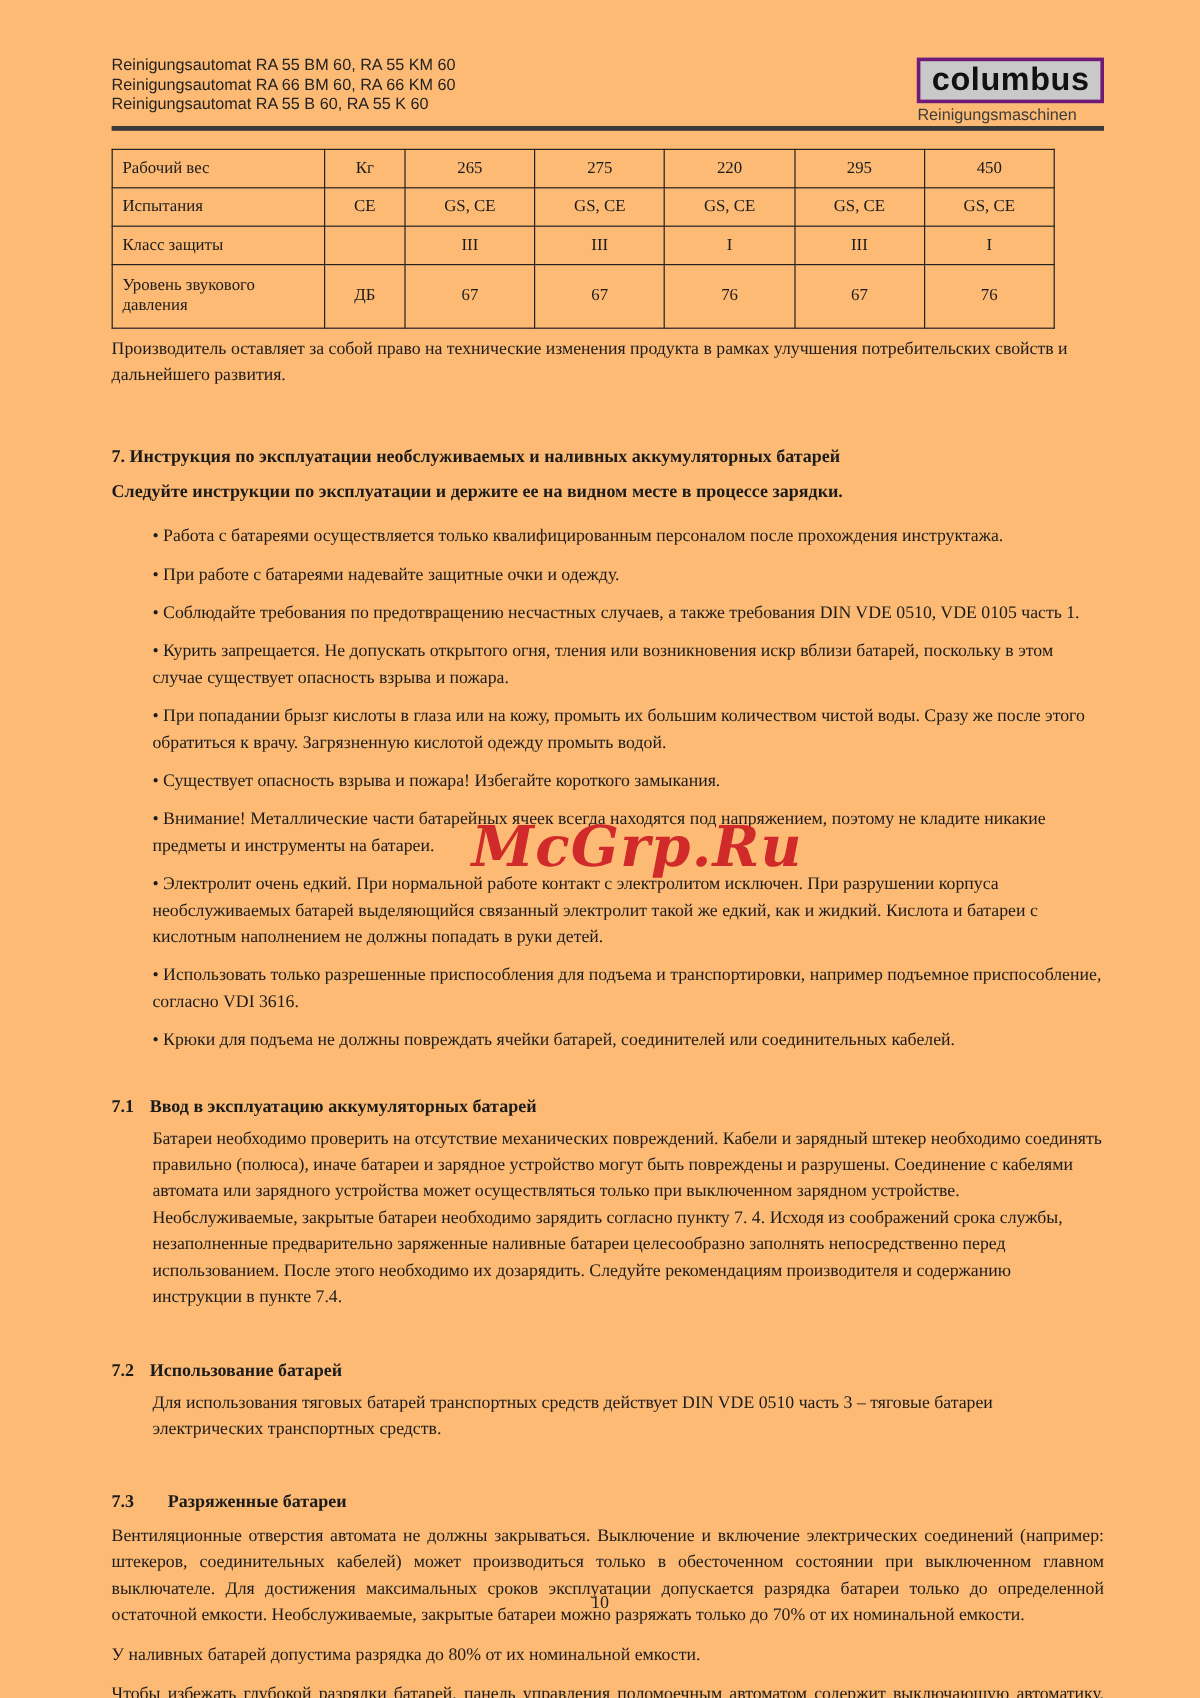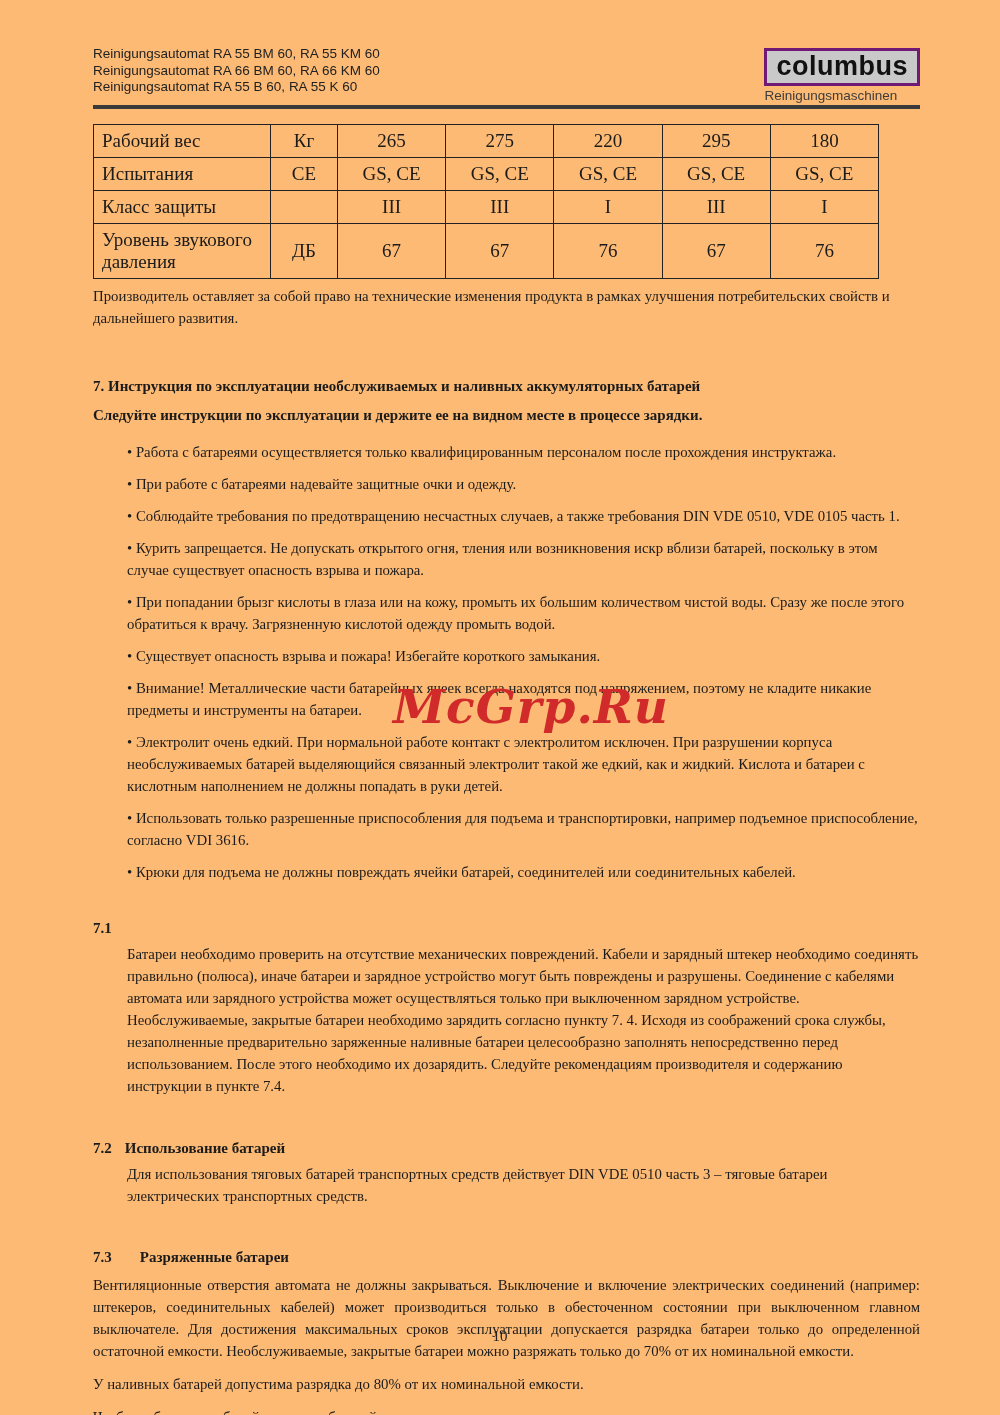--- a/index.html
+++ b/index.html
@@ -46,21 +46,21 @@
     height: 4px;
     background: #3a3a3a;
     margin-top: 2px;
   }
 
   
   table.specs {
     border-collapse: collapse;
     margin-top: 15px;
     width: 786px;
-    font-size: 19px;
+    font-size: 14px;
   }
   table.specs td {
     border: 1px solid #222;
     padding: 5px 8px;
     text-align: center;
     vertical-align: middle;
     height: 21px;
   }
   table.specs td.label { text-align: left; width: 160px; }
   table.specs td.unit  { width: 50px; }
@@ -150,21 +150,21 @@
 
   <table class="specs">
     <tbody>
         <tr>
       <td class="label">Рабочий вес</td>
       <td class="unit">Кг</td>
       <td>265</td>
       <td>275</td>
       <td>220</td>
       <td>295</td>
-      <td>180</td>
+      <td>450</td>
     </tr>
     <tr>
       <td class="label">Испытания</td>
       <td class="unit">CE</td>
       <td>GS, CE</td>
       <td>GS, CE</td>
       <td>GS, CE</td>
       <td>GS, CE</td>
       <td>GS, CE</td>
     </tr>
@@ -202,20 +202,21 @@
     <div class="bullet">При попадании брызг кислоты в глаза или на кожу, промыть их большим количеством чистой воды. Сразу же после этого обратиться к врачу. Загрязненную кислотой одежду промыть водой.</div>
     <div class="bullet">Существует опасность взрыва и пожара! Избегайте короткого замыкания.</div>
     <div class="bullet">Внимание! Металлические части батарейных ячеек всегда находятся под напряжением, поэтому не кладите никакие предметы и инструменты на батареи.</div>
     <div class="bullet">Электролит очень едкий. При нормальной работе контакт с электролитом исключен. При разрушении корпуса необслуживаемых батарей выделяющийся связанный электролит такой же едкий, как и жидкий. Кислота и батареи с кислотным наполнением не должны попадать в руки детей.</div>
     <div class="bullet">Использовать только разрешенные приспособления для подъема и транспортировки, например подъемное приспособление, согласно VDI 3616.</div>
     <div class="bullet">Крюки для подъема не должны повреждать ячейки батарей, соединителей или соединительных кабелей.</div>
   </div>
 
   <div class="numbered-head h71">
     <span>7.1</span>
+    <span>Ввод в эксплуатацию аккумуляторных батарей</span>
   </div>
   <div class="para indent-body">Батареи необходимо проверить на отсутствие механических повреждений. Кабели и зарядный штекер необходимо соединять правильно (полюса), иначе батареи и зарядное устройство могут быть повреждены и разрушены. Соединение с кабелями автомата или зарядного устройства может осуществляться только при выключенном зарядном устройстве. Необслуживаемые, закрытые батареи необходимо зарядить согласно пункту 7. 4. Исходя из соображений срока службы, незаполненные предварительно заряженные наливные батареи целесообразно заполнять непосредственно перед использованием. После этого необходимо их дозарядить. Следуйте рекомендациям производителя и содержанию инструкции в пункте 7.4.</div>
 
   <div class="numbered-head h72">
     <span>7.2</span>
     <span>Использование батарей</span>
   </div>
   <div class="para indent-body">Для использования тяговых батарей транспортных средств действует DIN VDE 0510 часть 3 – тяговые батареи электрических транспортных средств.</div>
 
   <div class="numbered-head h73">

